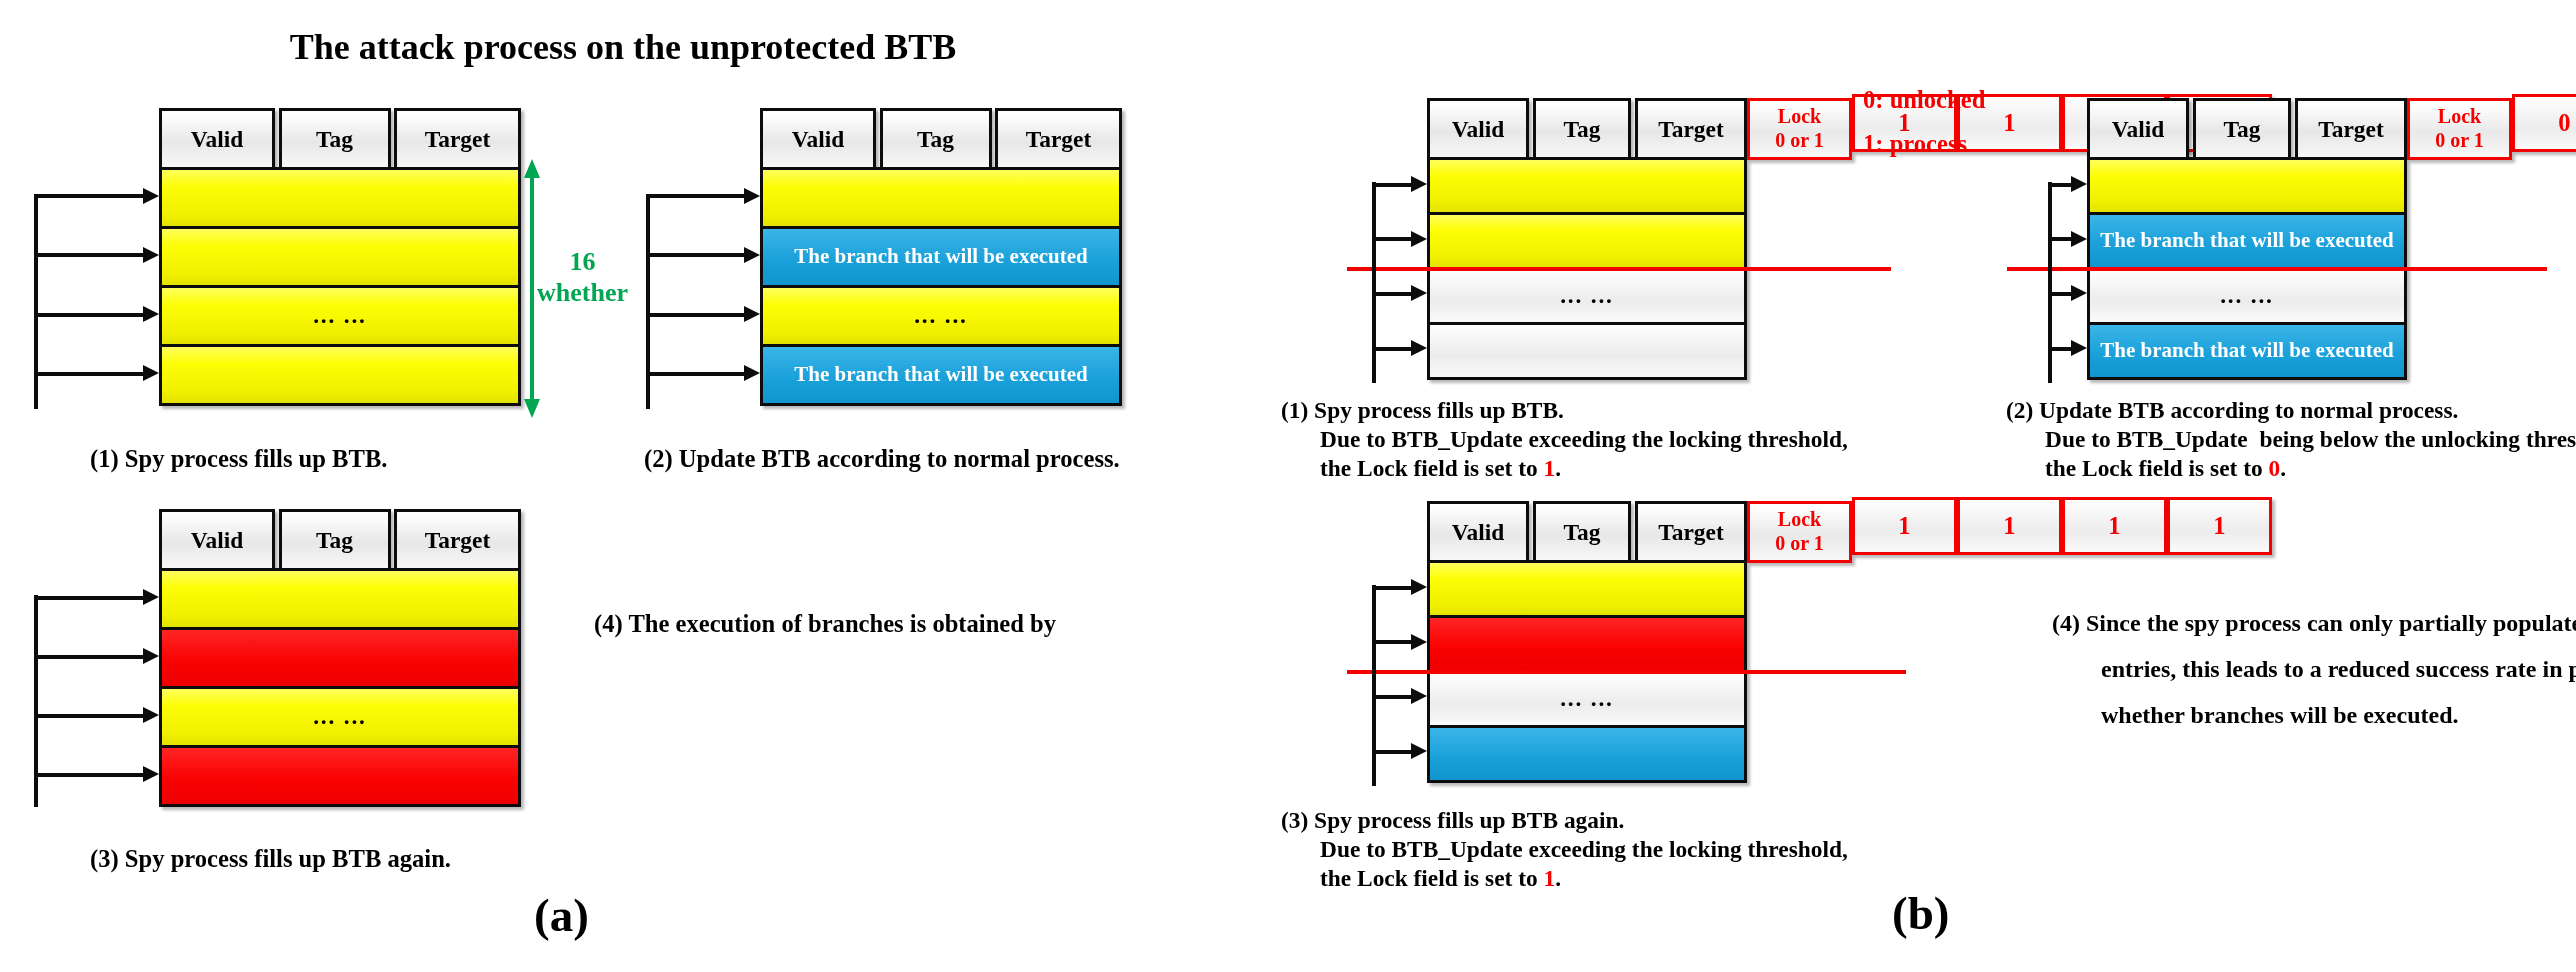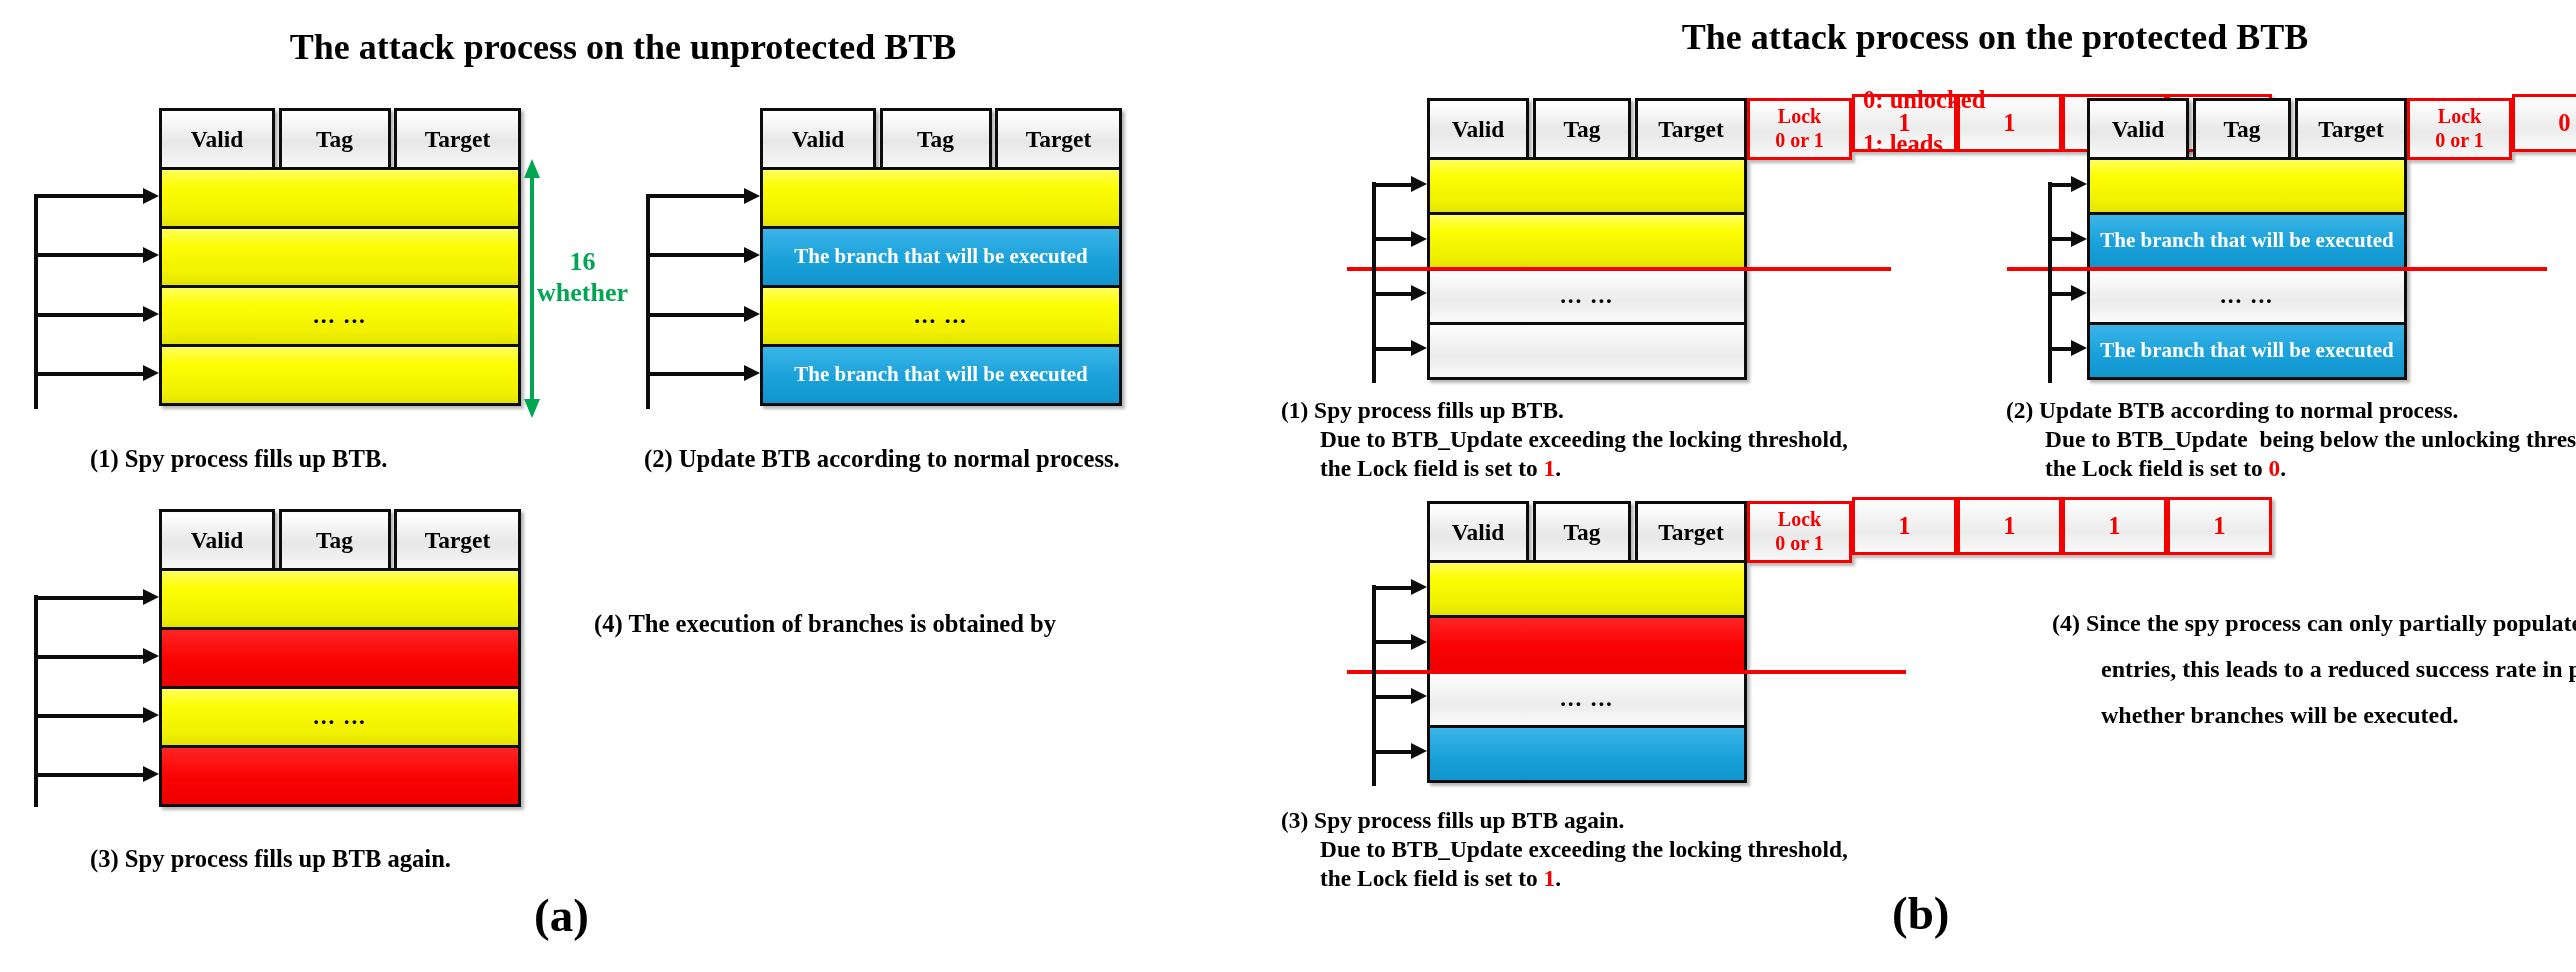--- a/index.html
+++ b/index.html
@@ -79,21 +79,20 @@
   .sublabel{position:absolute;font-size:47px}
   #labA{left:534px;top:888px}
   #labB{left:1892px;top:886px}
 </style>
 </head>
 <body>
 
 <div id="canvas">
 
   <div class="ptitle" id="titleA">The attack process on the unprotected BTB</div>
-  <div class="ptitle" id="titleB">The attack process on the protected BTB</div>
 
   <div class="tbl left" id="tblA1" style="left:159px;top:108px">
       <div class="main-col">
         <div class="head-row">
           <div class="hcell">Valid</div>
           <div class="hcell">Tag</div>
           <div class="hcell">Target</div>
         </div>
         <div class="row yellow"></div>
         <div class="row yellow"></div>
@@ -204,21 +203,21 @@
     <div>16</div>
     <div>whether</div>
   </div>
 
   <div class="redline" id="rlB1"></div>
   <div class="redline" id="rlB2"></div>
   <div class="redline" id="rlB3"></div>
 
   <div id="lockLegend">
     <div>0: unlocked</div>
-    <div>1: leads</div>
+    <div>1: process</div>
   </div>
 
   <div class="cap" id="capA1">(1) Spy process fills up BTB.</div>
   <div class="cap" id="capA2">(2) Update BTB according to normal process.</div>
   <div class="cap" id="capA3">(3) Spy process fills up BTB again.</div>
   <div class="txt4" id="txtA4">
     <div class="line">(4) The execution of branches is obtained by</div>
   </div>
 
   <div class="rcap" id="capB1">

